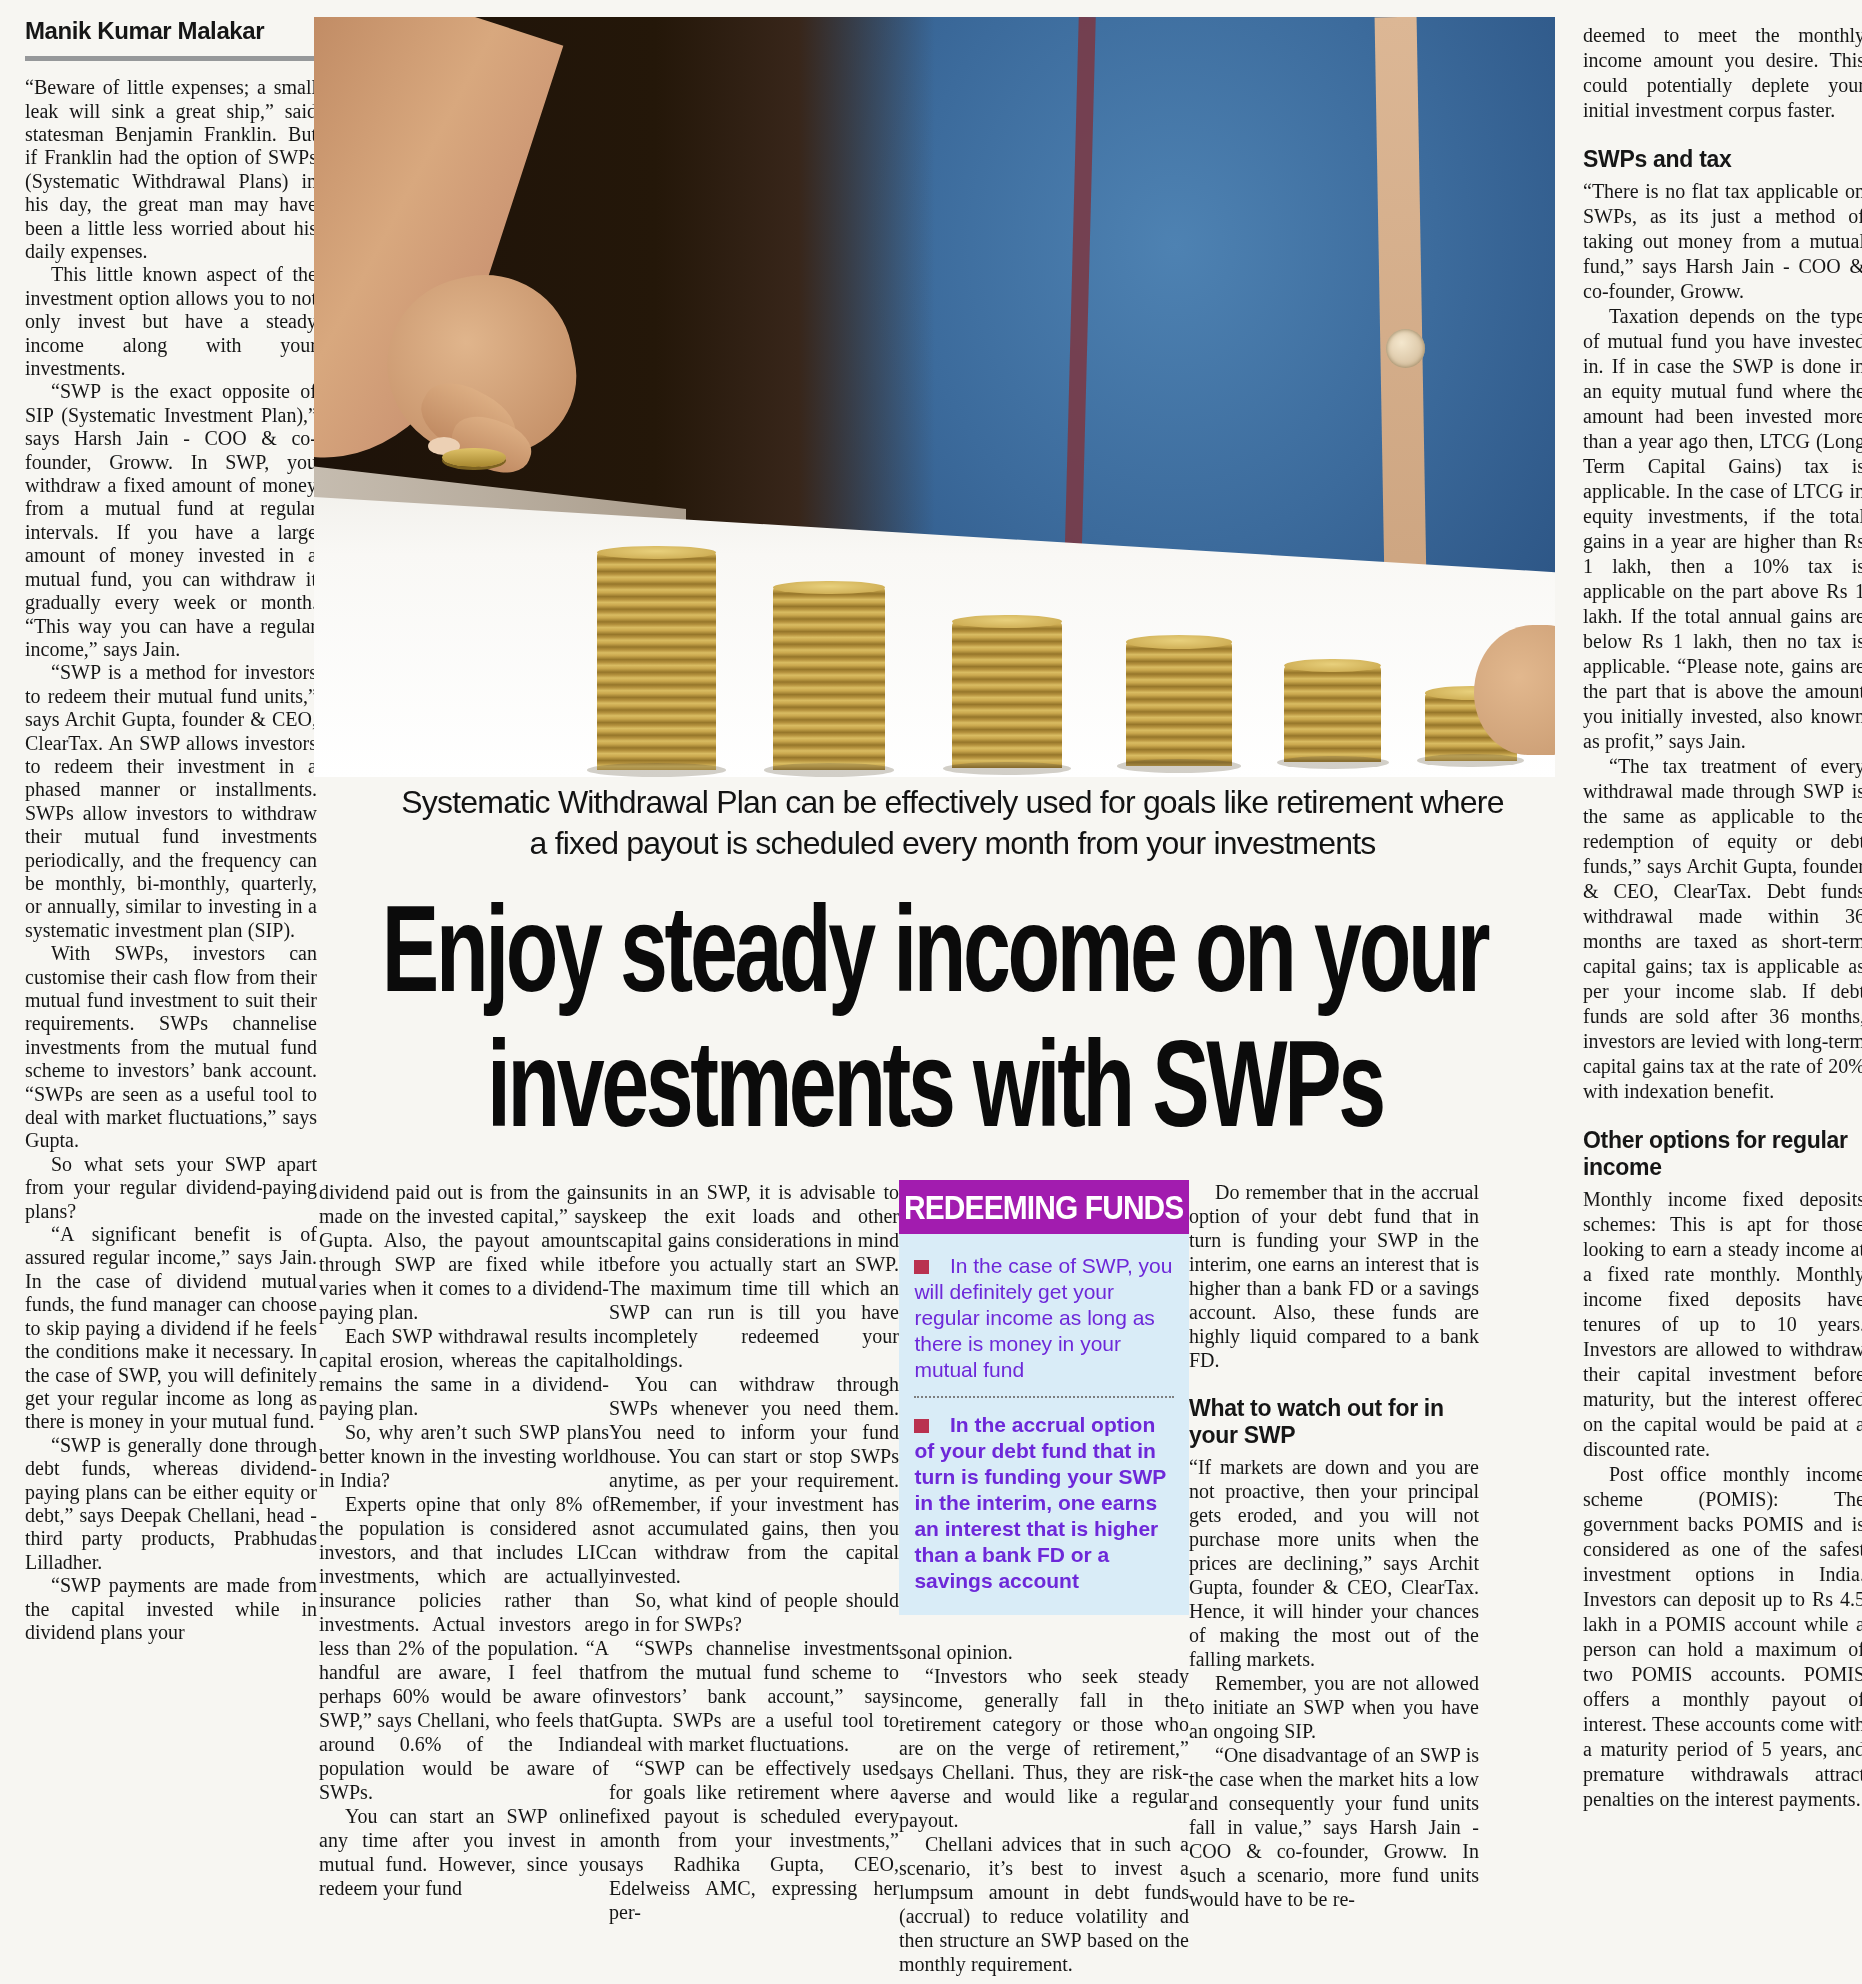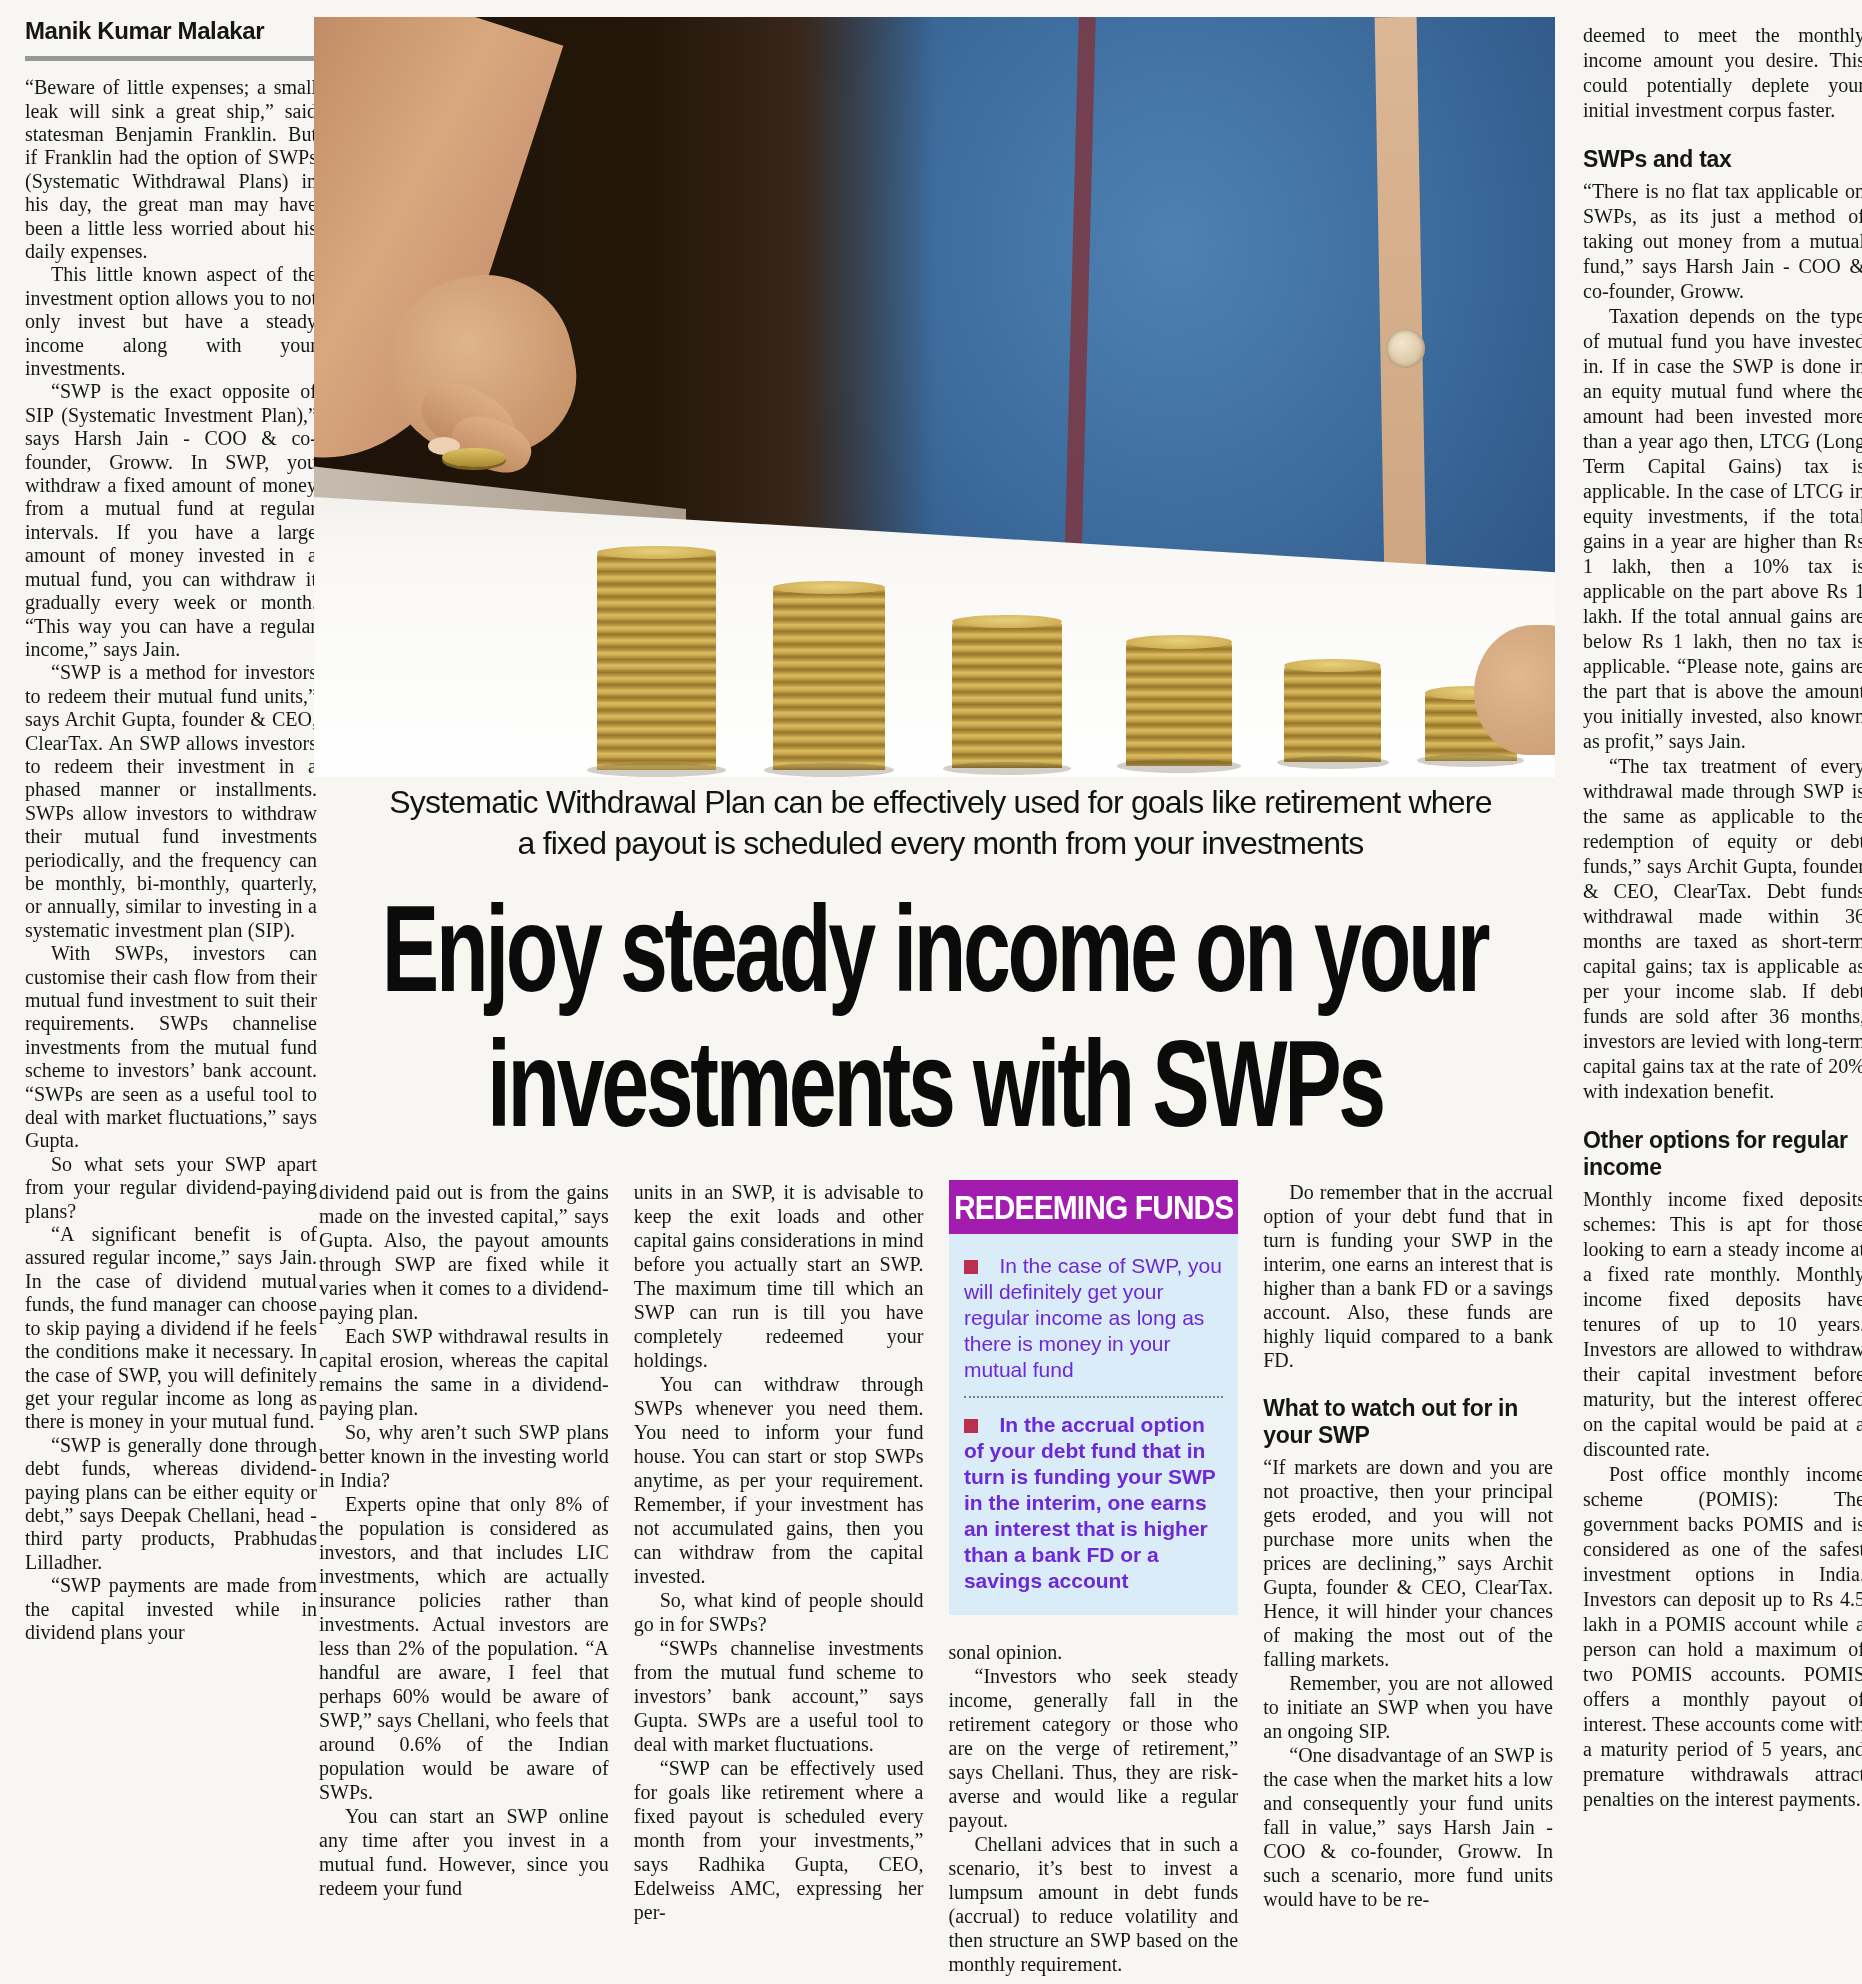--- a/index.html
+++ b/index.html
@@ -57,31 +57,31 @@
   .stack{position:absolute;
     background:repeating-linear-gradient(180deg,#d9bc62 0px,#caa84e 2.9px,#96762a 6.8px,#b5923e 9.7px,#d9bc62 12.6px);
     border-radius:3.9px 3.9px 0 0;}
   .stack::before{content:"";position:absolute;left:0;right:0;top:-6.8px;height:13.5px;
     background:radial-gradient(ellipse at 50% 40%,#e8d07c,#c7a449);border-radius:50%;}
   .stack::after{content:"";position:absolute;left:-8%;right:-8%;bottom:-6.8px;height:13.5px;
     background:rgba(95,82,58,.28);border-radius:50%;}
   .ph-hand2{position:absolute;right:-2.5%;bottom:3%;width:9%;height:17%;
     background:radial-gradient(circle at 40% 40%,#e2b88e,#c99b72);border-radius:60% 40% 35% 55%;}
   
-  .caption{position:absolute;left:320px;top:782px;width:1241px;text-align:center;
+  .caption{position:absolute;left:332px;top:782px;width:1241px;text-align:center;
     font-family:"Liberation Sans","DejaVu Sans",sans-serif;
     font-size:32px;line-height:41px;letter-spacing:-0.8px;color:#131313;font-weight:400;}
   
   .headline{position:absolute;left:314px;top:881px;width:1241px;text-align:center;color:#0b0b0b;}
   .hl{height:135px;display:flex;justify-content:center;align-items:center;}
   .hl span{display:inline-block;white-space:nowrap;
     font-family:"Liberation Sans","DejaVu Sans",sans-serif;
     font-weight:bold;font-size:123px;letter-spacing:-4.8px;transform:scaleX(.70);}
   
-  .body-cols{position:absolute;left:319px;top:1180px;width:1234px;height:804px;display:flex;gap:25px;}
+  .body-cols{position:absolute;left:319px;top:1180px;width:1234px;height:804px;display:flex;}
   .bcol{width:290px;overflow:hidden;}
   
   .infobox{margin-bottom:25px;}
   .infobox-header{height:54px;background:#a21caf;display:flex;align-items:center;justify-content:center;}
   .infobox-header span{color:#fff;font-family:"Liberation Sans","DejaVu Sans",sans-serif;
     font-weight:bold;font-size:34px;letter-spacing:-1px;white-space:nowrap;display:inline-block;transform:scaleX(.88);}
   .infobox-body{background:#d9ecf7;padding:19.3px 15.4px 21px 15.4px;}
   .ib{margin:0;font-family:"Liberation Sans","DejaVu Sans",sans-serif;
     font-size:21px;line-height:26px;color:#6d28d9;text-align:left;}
   .ib.bold{font-weight:bold;}

